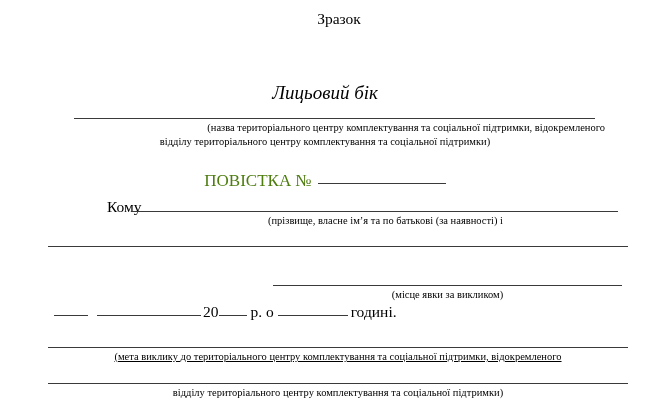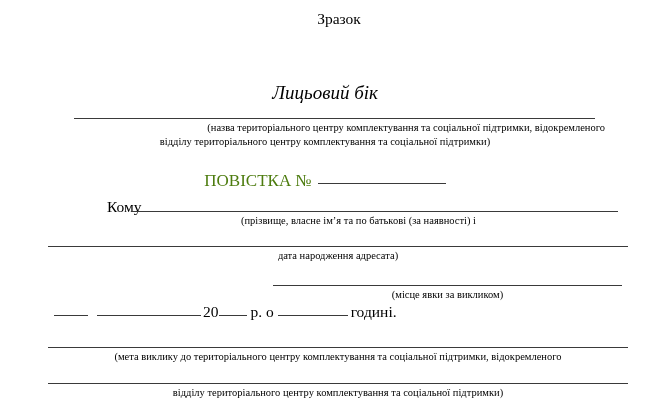--- a/index.html
+++ b/index.html
@@ -124,32 +124,31 @@
   <div class="rule" style="left:74px; top:118px; width:521px;"></div>
   <div class="caption" style="left:45px; top:121px; width:560px;text-align:right;">(назва територіального центру комплектування та соціальної підтримки, відокремленого</div>
   <div class="caption" style="left:45px; top:135px; width:560px;">відділу територіального центру комплектування та соціальної підтримки)</div>
 
   <div class="povistka-row">
     <span>ПОВІСТКА №</span><span class="blank-after"></span>
   </div>
 
   <div class="field-label" style="left:100px; top:198px;margin-left:7px;">Кому</div>
   <div class="rule" style="left:131px; top:211px; width:487px;"></div>
-  <div class="caption" style="left:115px; top:214px; width:487px;">(прізвище, власне ім’я та по батькові (за наявності) і</div>
+  <div class="caption" style="left:142px; top:214px; width:487px;">(прізвище, власне ім’я та по батькові (за наявності) і</div>
 
   <div class="rule" style="left:48px; top:246px; width:580px;"></div>
-  <div class="caption" style="left:48px; top:249px; width:580px;">дата народження адресата)</div>
 
   <div class="rule" style="left:273px; top:285px; width:349px;"></div>
   <div class="caption" style="left:273px; top:288px; width:349px;">(місце явки за викликом)</div>
 
   <div class="datetime-row">
     <span class="gap gap-day"></span><span class="gap gap-month"></span><span>20</span><span class="gap gap-year"></span>
     <span>р. о</span><span class="gap gap-hour"></span><span>годині.</span>
   </div>
 
   <div class="rule" style="left:48px; top:347px; width:580px;"></div>
-  <div class="caption" style="left:48px; top:350px; width:580px;">(мета виклику до територіального центру комплектування та соціальної підтримки, відокремленого</div>
+  <div class="caption" style="left:48px; top:350px; width:580px;text-decoration:underline;">(мета виклику до територіального центру комплектування та соціальної підтримки, відокремленого</div>
 
   <div class="rule" style="left:48px; top:383px; width:580px;"></div>
   <div class="caption" style="left:48px; top:386px; width:580px;">відділу територіального центру комплектування та соціальної підтримки)</div>
 
 </div>
 
 </body></html>

